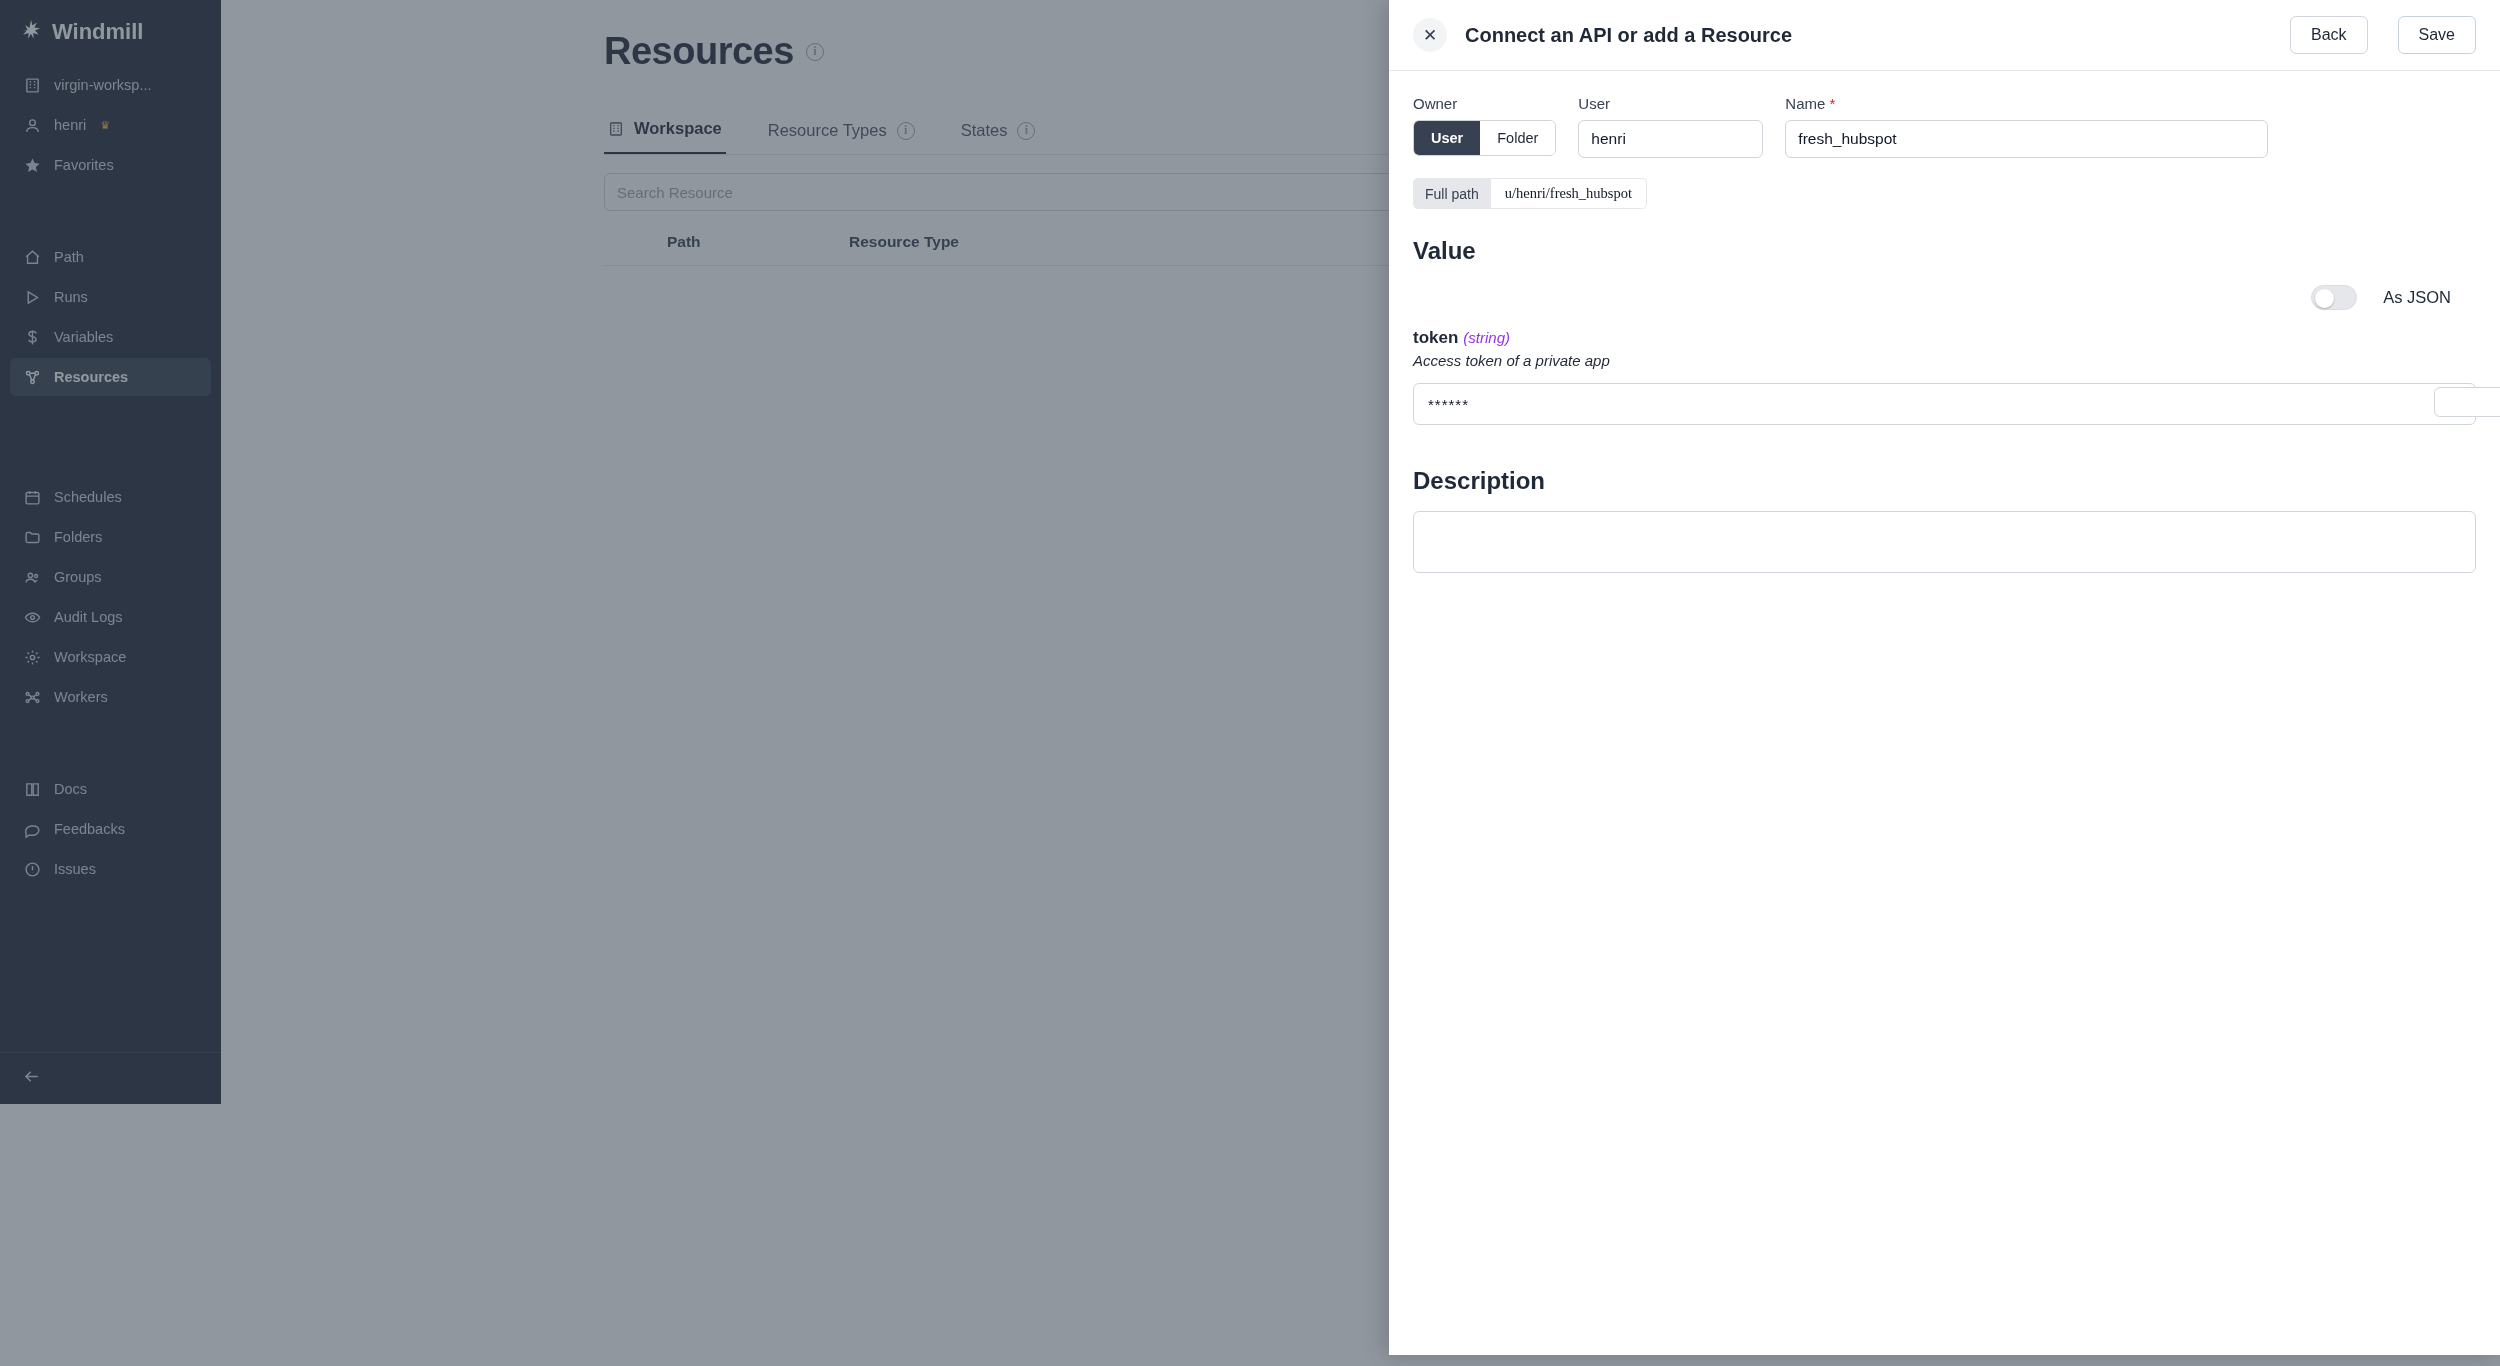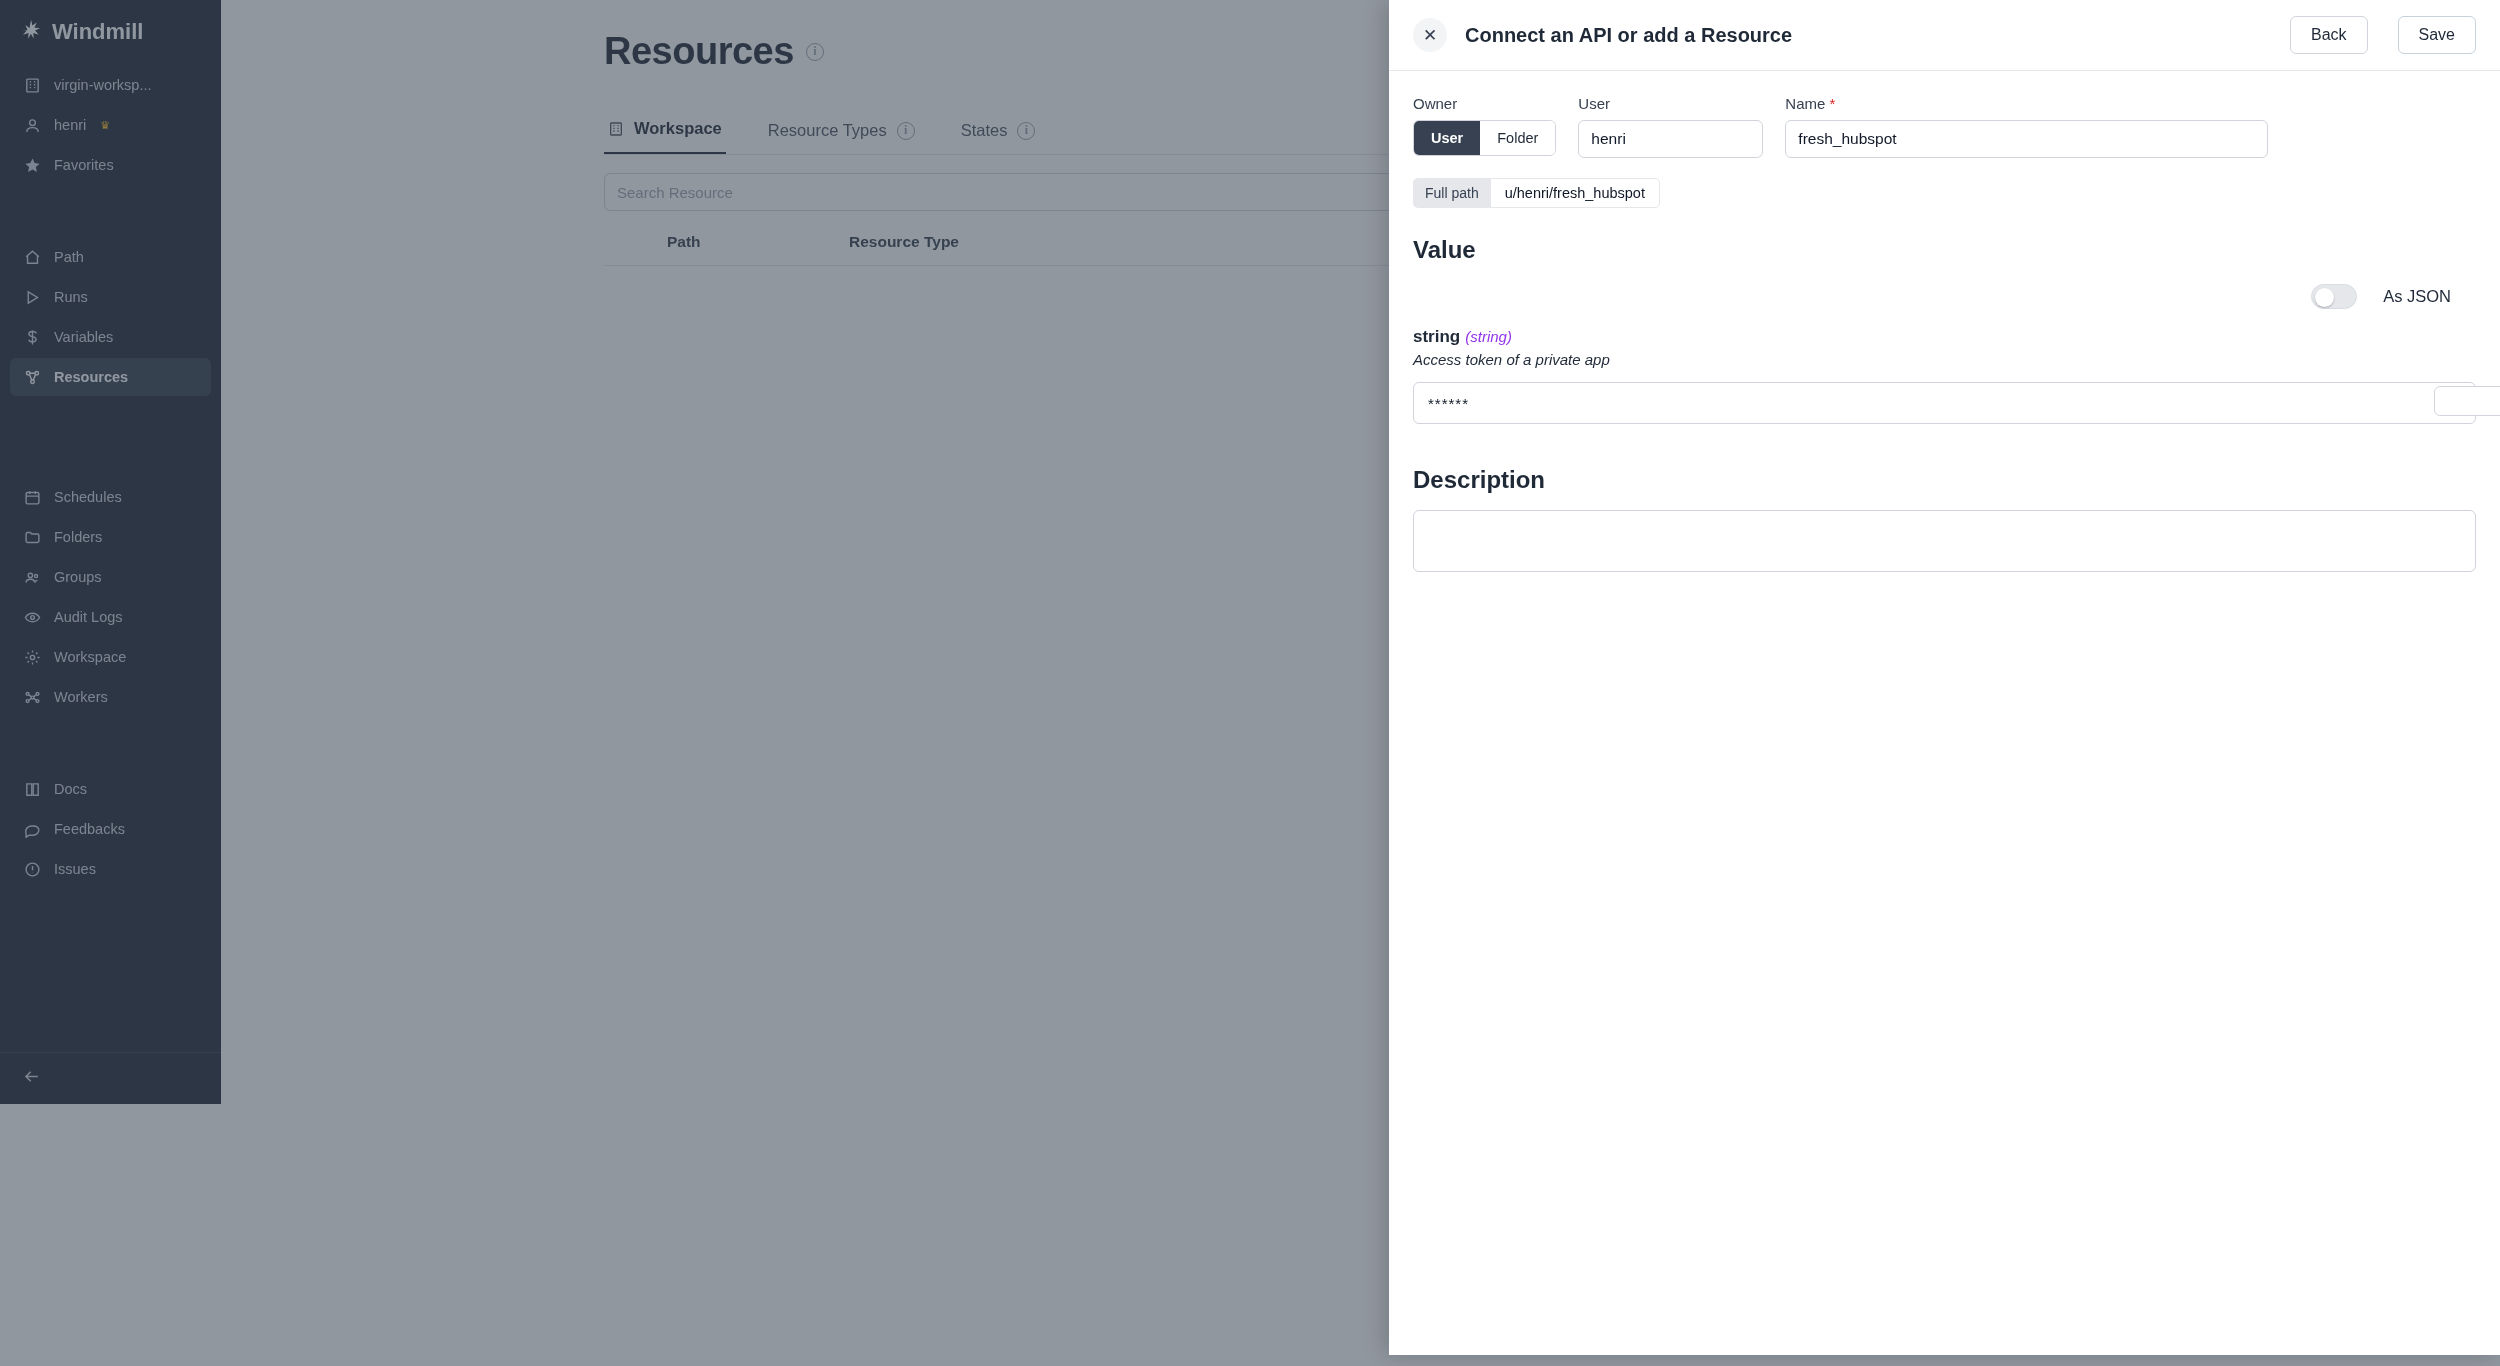--- a/index.html
+++ b/index.html
@@ -152,21 +152,21 @@
   .fullpath-tag {
     background: #e5e7eb; color: #374151;
     font-size: 14px; padding: 6px 12px;
     border-radius: 5px 0 0 5px;
     display: flex; align-items: center;
   }
   .fullpath-val {
     border: 1px solid #e5e7eb; border-left: none;
     border-radius: 0 5px 5px 0;
     padding: 6px 14px; font-size: 14.5px; color: #111827;
-    font-family: Liberation Sans, sans-serif;
+    font-family: Liberation Serif, serif;
     display: flex; align-items: center;
   }
 
   .section-title { font-size: 24px; font-weight: bold; color: #1f2937; margin: 28px 0 0 0; }
 
   .json-toggle-row { display: flex; align-items: center; justify-content: flex-end; gap: 26px; margin-top: 20px; padding-right: 25px; }
   .switch {
     width: 46px; height: 25px; border-radius: 13px;
     background: #e5e7eb; position: relative; border: 1px solid #d9dde3;
   }
@@ -475,21 +475,21 @@
       <div class="section-title">Value</div>
 
       <div class="json-toggle-row">
         <div class="switch">
           <div class="knob"></div>
         </div>
         <div class="json-label">As JSON</div>
       </div>
 
       <div class="prop-name">
-        <span>string</span><span class="prop-type">(string)</span>
+        <span>token</span><span class="prop-type">(string)</span>
       </div>
       <div class="prop-desc">Access token of a private app</div>
 
       <div class="secret-row">
         <input class="secret-input" value="******" style="">
         <button class="show-btn">show</button>
       </div>
 
       <div class="desc-title">Description</div>
       <textarea class="desc-box" placeholder="" style=""></textarea>

